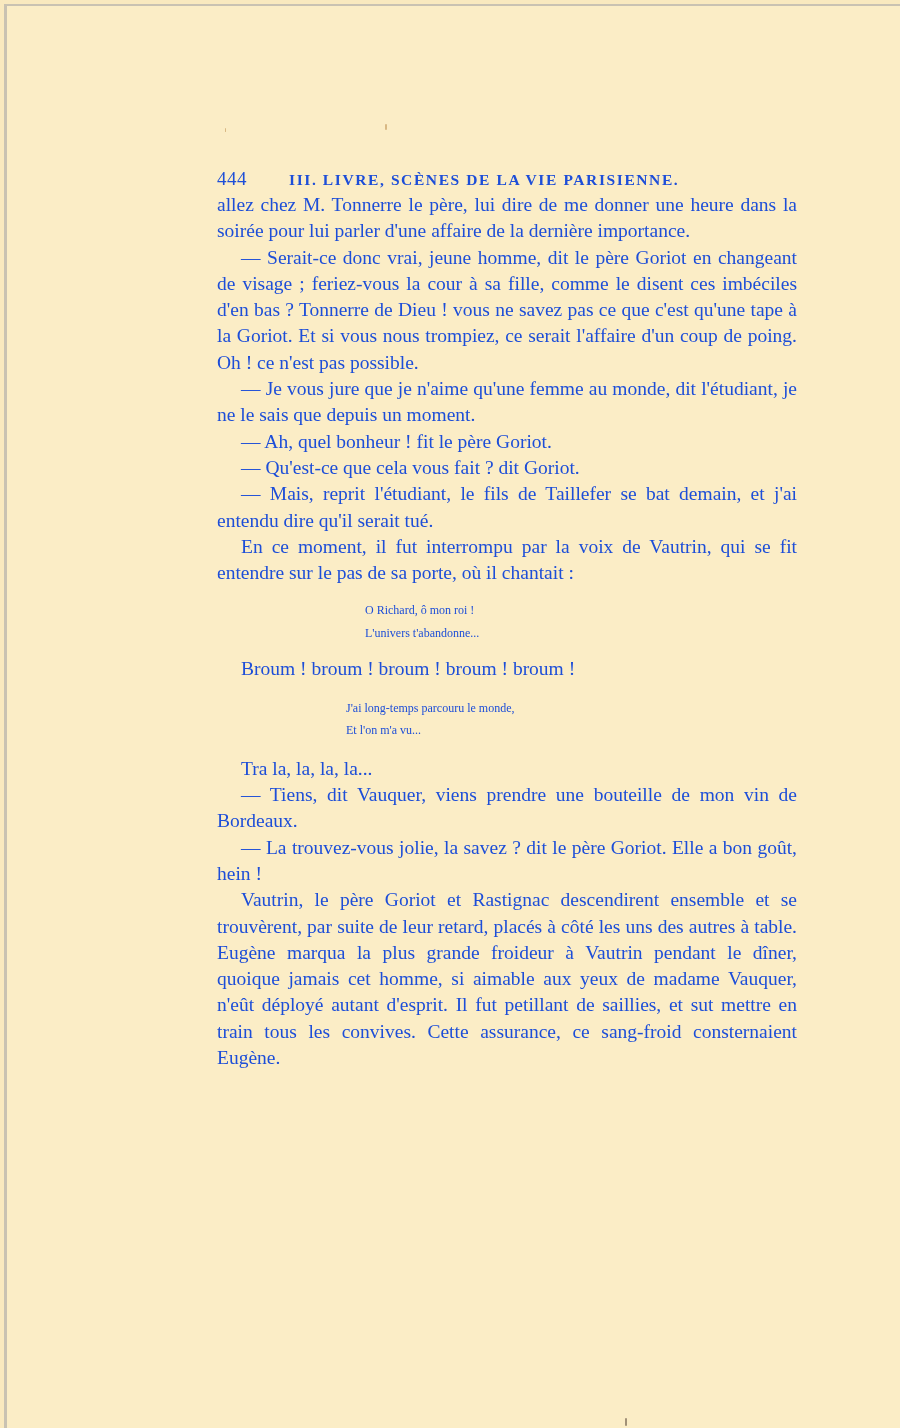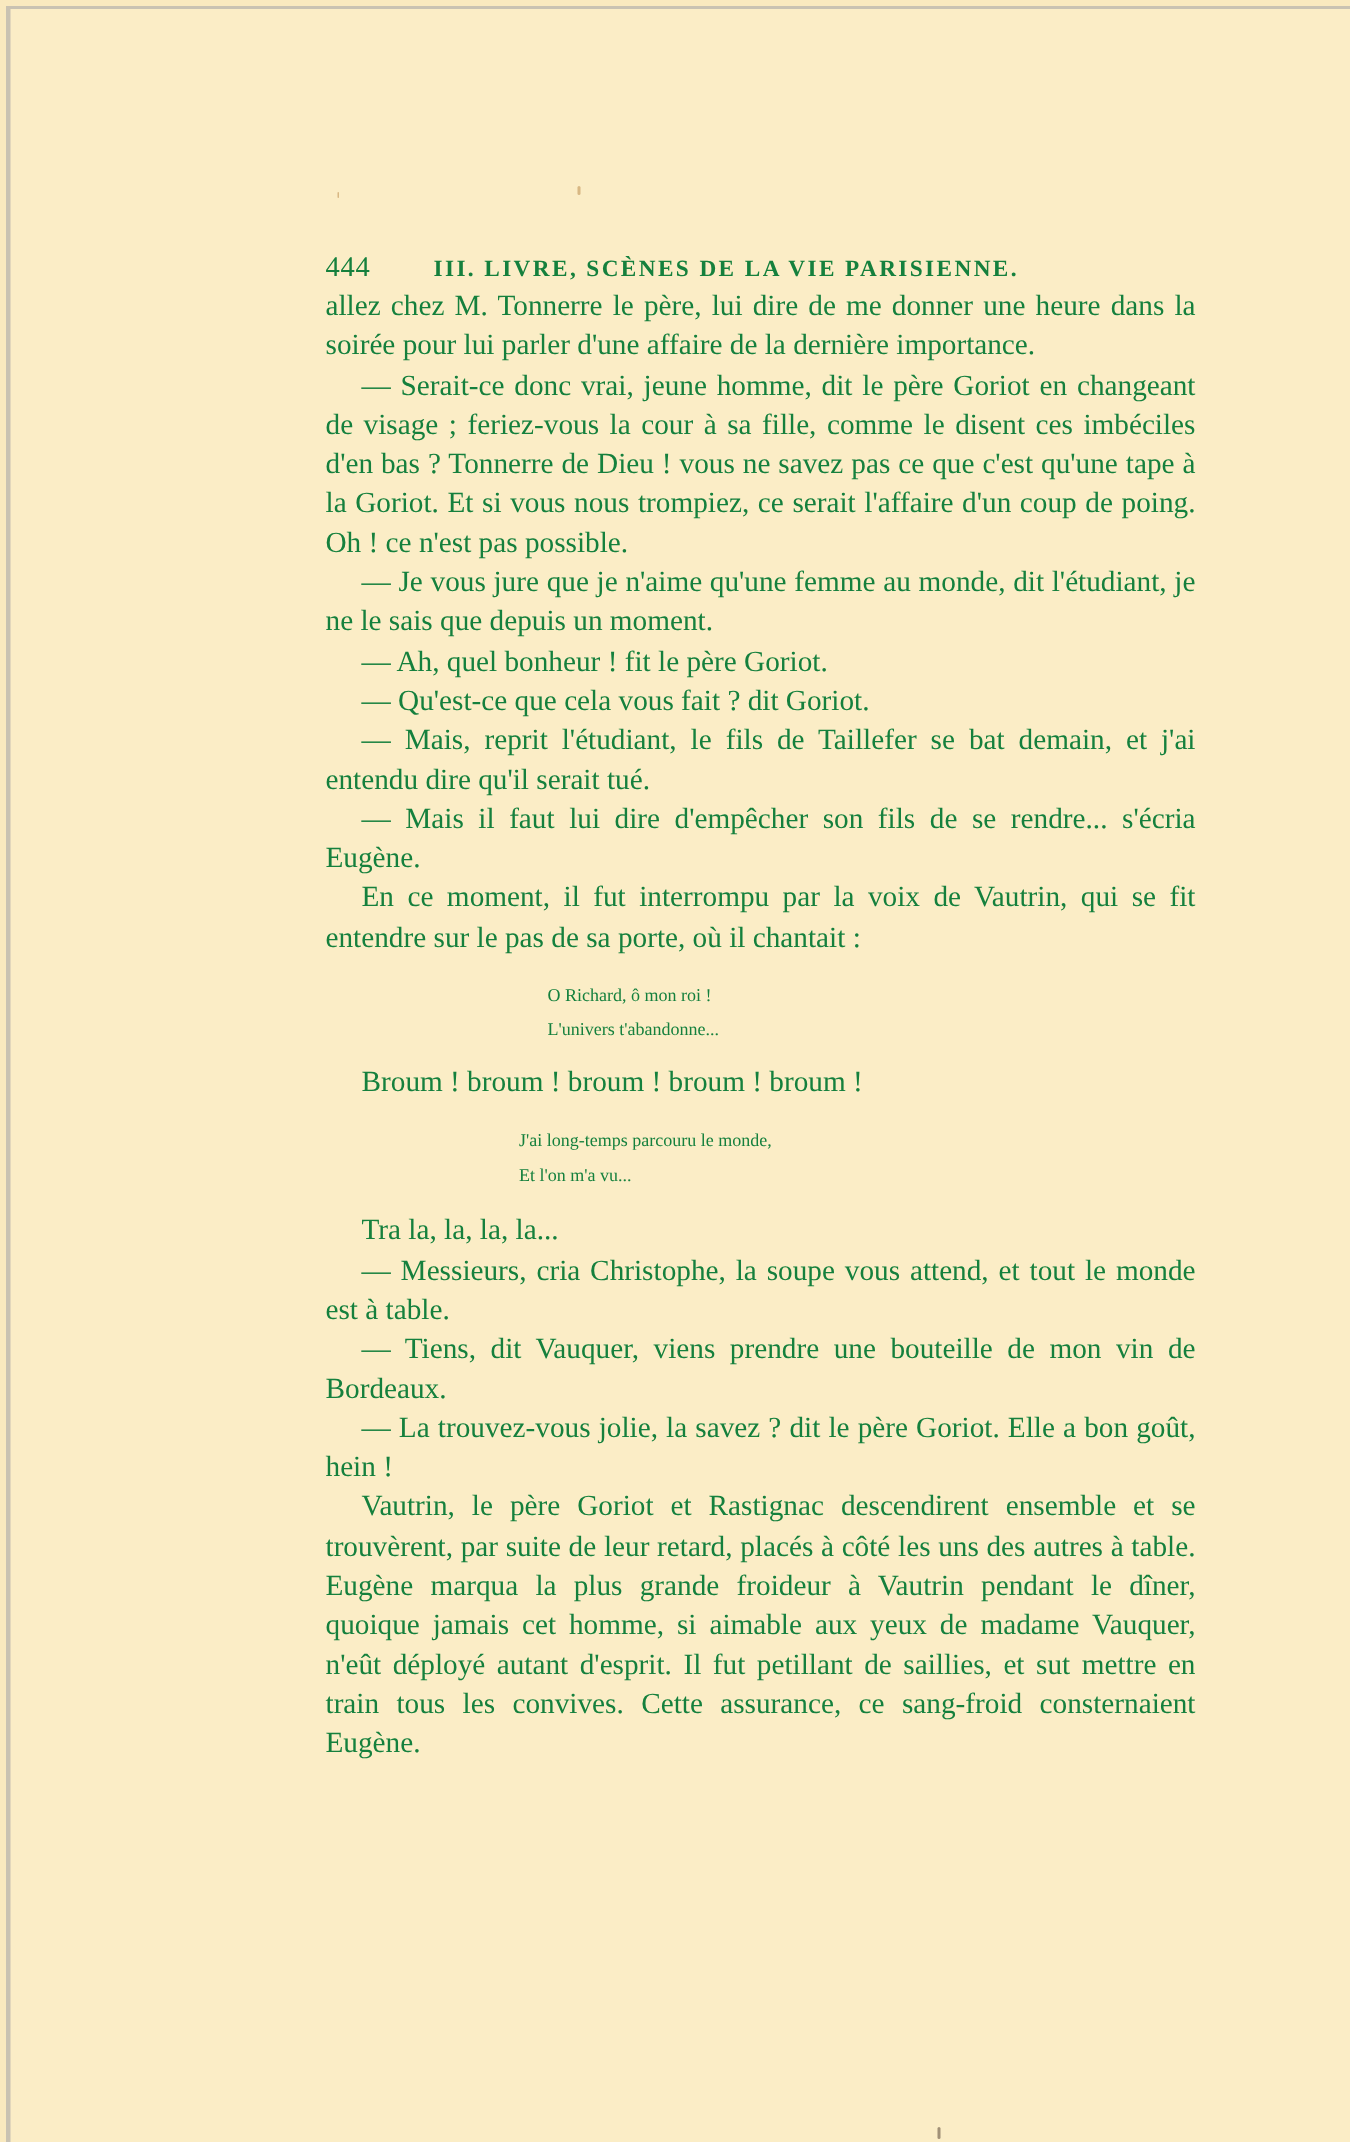--- a/index.html
+++ b/index.html
@@ -10,21 +10,21 @@
   }
   .page {
     position: absolute; left: 4px; top: 4px; right: 0; bottom: 0;
     background: #fbedc6;
     border-top: 2px solid #c9c2b2;
     border-left: 3px solid #c9c2b2;
   }
   .col {
     position: absolute; left: 210px; top: 160px; width: 580px;
     font-family: "Liberation Serif", "DejaVu Serif", serif;
-    color: #15803d;
+    color: #1d4ed8;
     font-size: 19.5px;
     line-height: 26.3px;
   }
   .running-head {
     display: flex; align-items: baseline;
     font-size: 15.5px; font-weight: bold; letter-spacing: 1.6px;
     height: 26px; margin-top: 0px;
   }
   .running-head .num { font-size: 19px; letter-spacing: 0.5px; width: 72px; font-weight: normal; }
   .running-head .title { text-transform: uppercase; }
@@ -51,34 +51,32 @@
       <span class="num">444</span>
       <span class="title">III. Livre, scènes de la vie parisienne.</span>
     </div>
 
     <p>allez chez M. Tonnerre le père, lui dire de me donner une heure dans la soirée pour lui parler d'une affaire de la dernière importance.</p>
     <p class="ind">— Serait-ce donc vrai, jeune homme, dit le père Goriot en changeant de visage ; feriez-vous la cour à sa fille, comme le disent ces imbéciles d'en bas ? Tonnerre de Dieu ! vous ne savez pas ce que c'est qu'une tape à la Goriot. Et si vous nous trompiez, ce serait l'affaire d'un coup de poing. Oh ! ce n'est pas possible.</p>
     <p class="ind">— Je vous jure que je n'aime qu'une femme au monde, dit l'étudiant, je ne le sais que depuis un moment.</p>
     <p class="ind">— Ah, quel bonheur ! fit le père Goriot.</p>
     <p class="ind">— Qu'est-ce que cela vous fait ? dit Goriot.</p>
     <p class="ind">— Mais, reprit l'étudiant, le fils de Taillefer se bat demain, et j'ai entendu dire qu'il serait tué.</p>
-    <p class="ind">— Mais il faut lui dire d'empêcher son fils de se rendre... s'écria Eugène.</p>
     <p class="ind">En ce moment, il fut interrompu par la voix de Vautrin, qui se fit entendre sur le pas de sa porte, où il chantait :</p>
 
     <div class="verse verse1">
       <div>O Richard, ô mon roi !</div>
       <div>L'univers t'abandonne...</div>
     </div>
 
     <div class="broum">Broum ! broum ! broum ! broum ! broum !</div>
 
     <div class="verse verse2">
       <div>J'ai long-temps parcouru le monde,</div>
       <div>Et l'on m'a vu...</div>
     </div>
 
     <p class="ind">Tra la, la, la, la...</p>
-    <p class="ind">— Messieurs, cria Christophe, la soupe vous attend, et tout le monde est à table.</p>
     <p class="ind">— Tiens, dit Vauquer, viens prendre une bouteille de mon vin de Bordeaux.</p>
     <p class="ind">— La trouvez-vous jolie, la savez ? dit le père Goriot. Elle a bon goût, hein !</p>
     <p class="ind">Vautrin, le père Goriot et Rastignac descendirent ensemble et se trouvèrent, par suite de leur retard, placés à côté les uns des autres à table. Eugène marqua la plus grande froideur à Vautrin pendant le dîner, quoique jamais cet homme, si aimable aux yeux de madame Vauquer, n'eût déployé autant d'esprit. Il fut petillant de saillies, et sut mettre en train tous les convives. Cette assurance, ce sang-froid consternaient Eugène.</p>
   </div>
 </div>
 
 </body></html>

